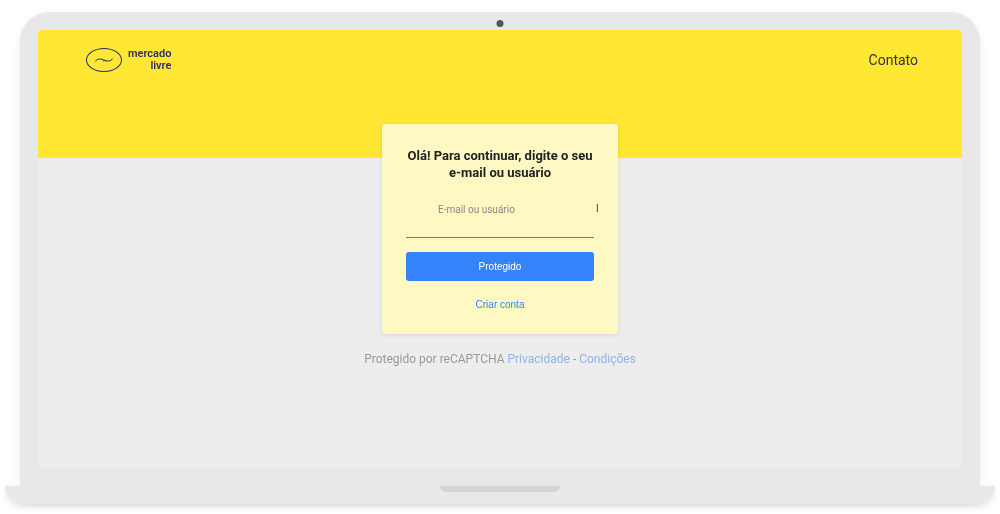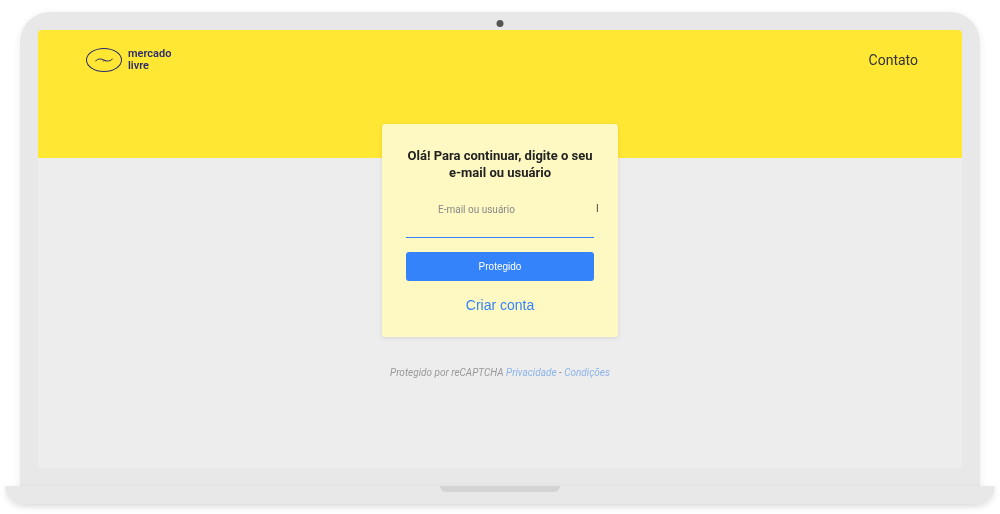--- a/index.html
+++ b/index.html
@@ -66,20 +66,21 @@
     }
     .logo-hands {
       width: 20px;
       height: 10px;
     }
     .logo-text {
       font-size: 11px;
       font-weight: 600;
       color: #2d2d6e;
       line-height: 1.05;
+      text-align: right;
     }
     .contact-link {
       position: absolute;
       top: 22px;
       right: 44px;
       font-size: 14px;
       color: #333;
       text-decoration: none;
       cursor: pointer;
     }
@@ -142,29 +143,28 @@
       border-radius: 3px;
       font-size: 10px;
       padding: 9px 0;
       cursor: pointer;
       margin-bottom: 12px;
     }
     .btn-secondary {
       background: none;
       border: none;
       color: #3483fa;
-      font-size: 14px;
+      font-size: 10px;
       cursor: pointer;
       padding: 4px 0;
     }
     .footer-text {
-      margin-top: 30px;
-      font-size: 10px;
+      margin-top: 18px;
+      font-size: 12px;
       color: #999;
-      font-style: italic;
     }
     .footer-text a {
       color: #8cb4ea;
       text-decoration: none;
       cursor: pointer;
     }
     .base {
       width: 990px;
       height: 18px;
       background: #e8e8e8;

